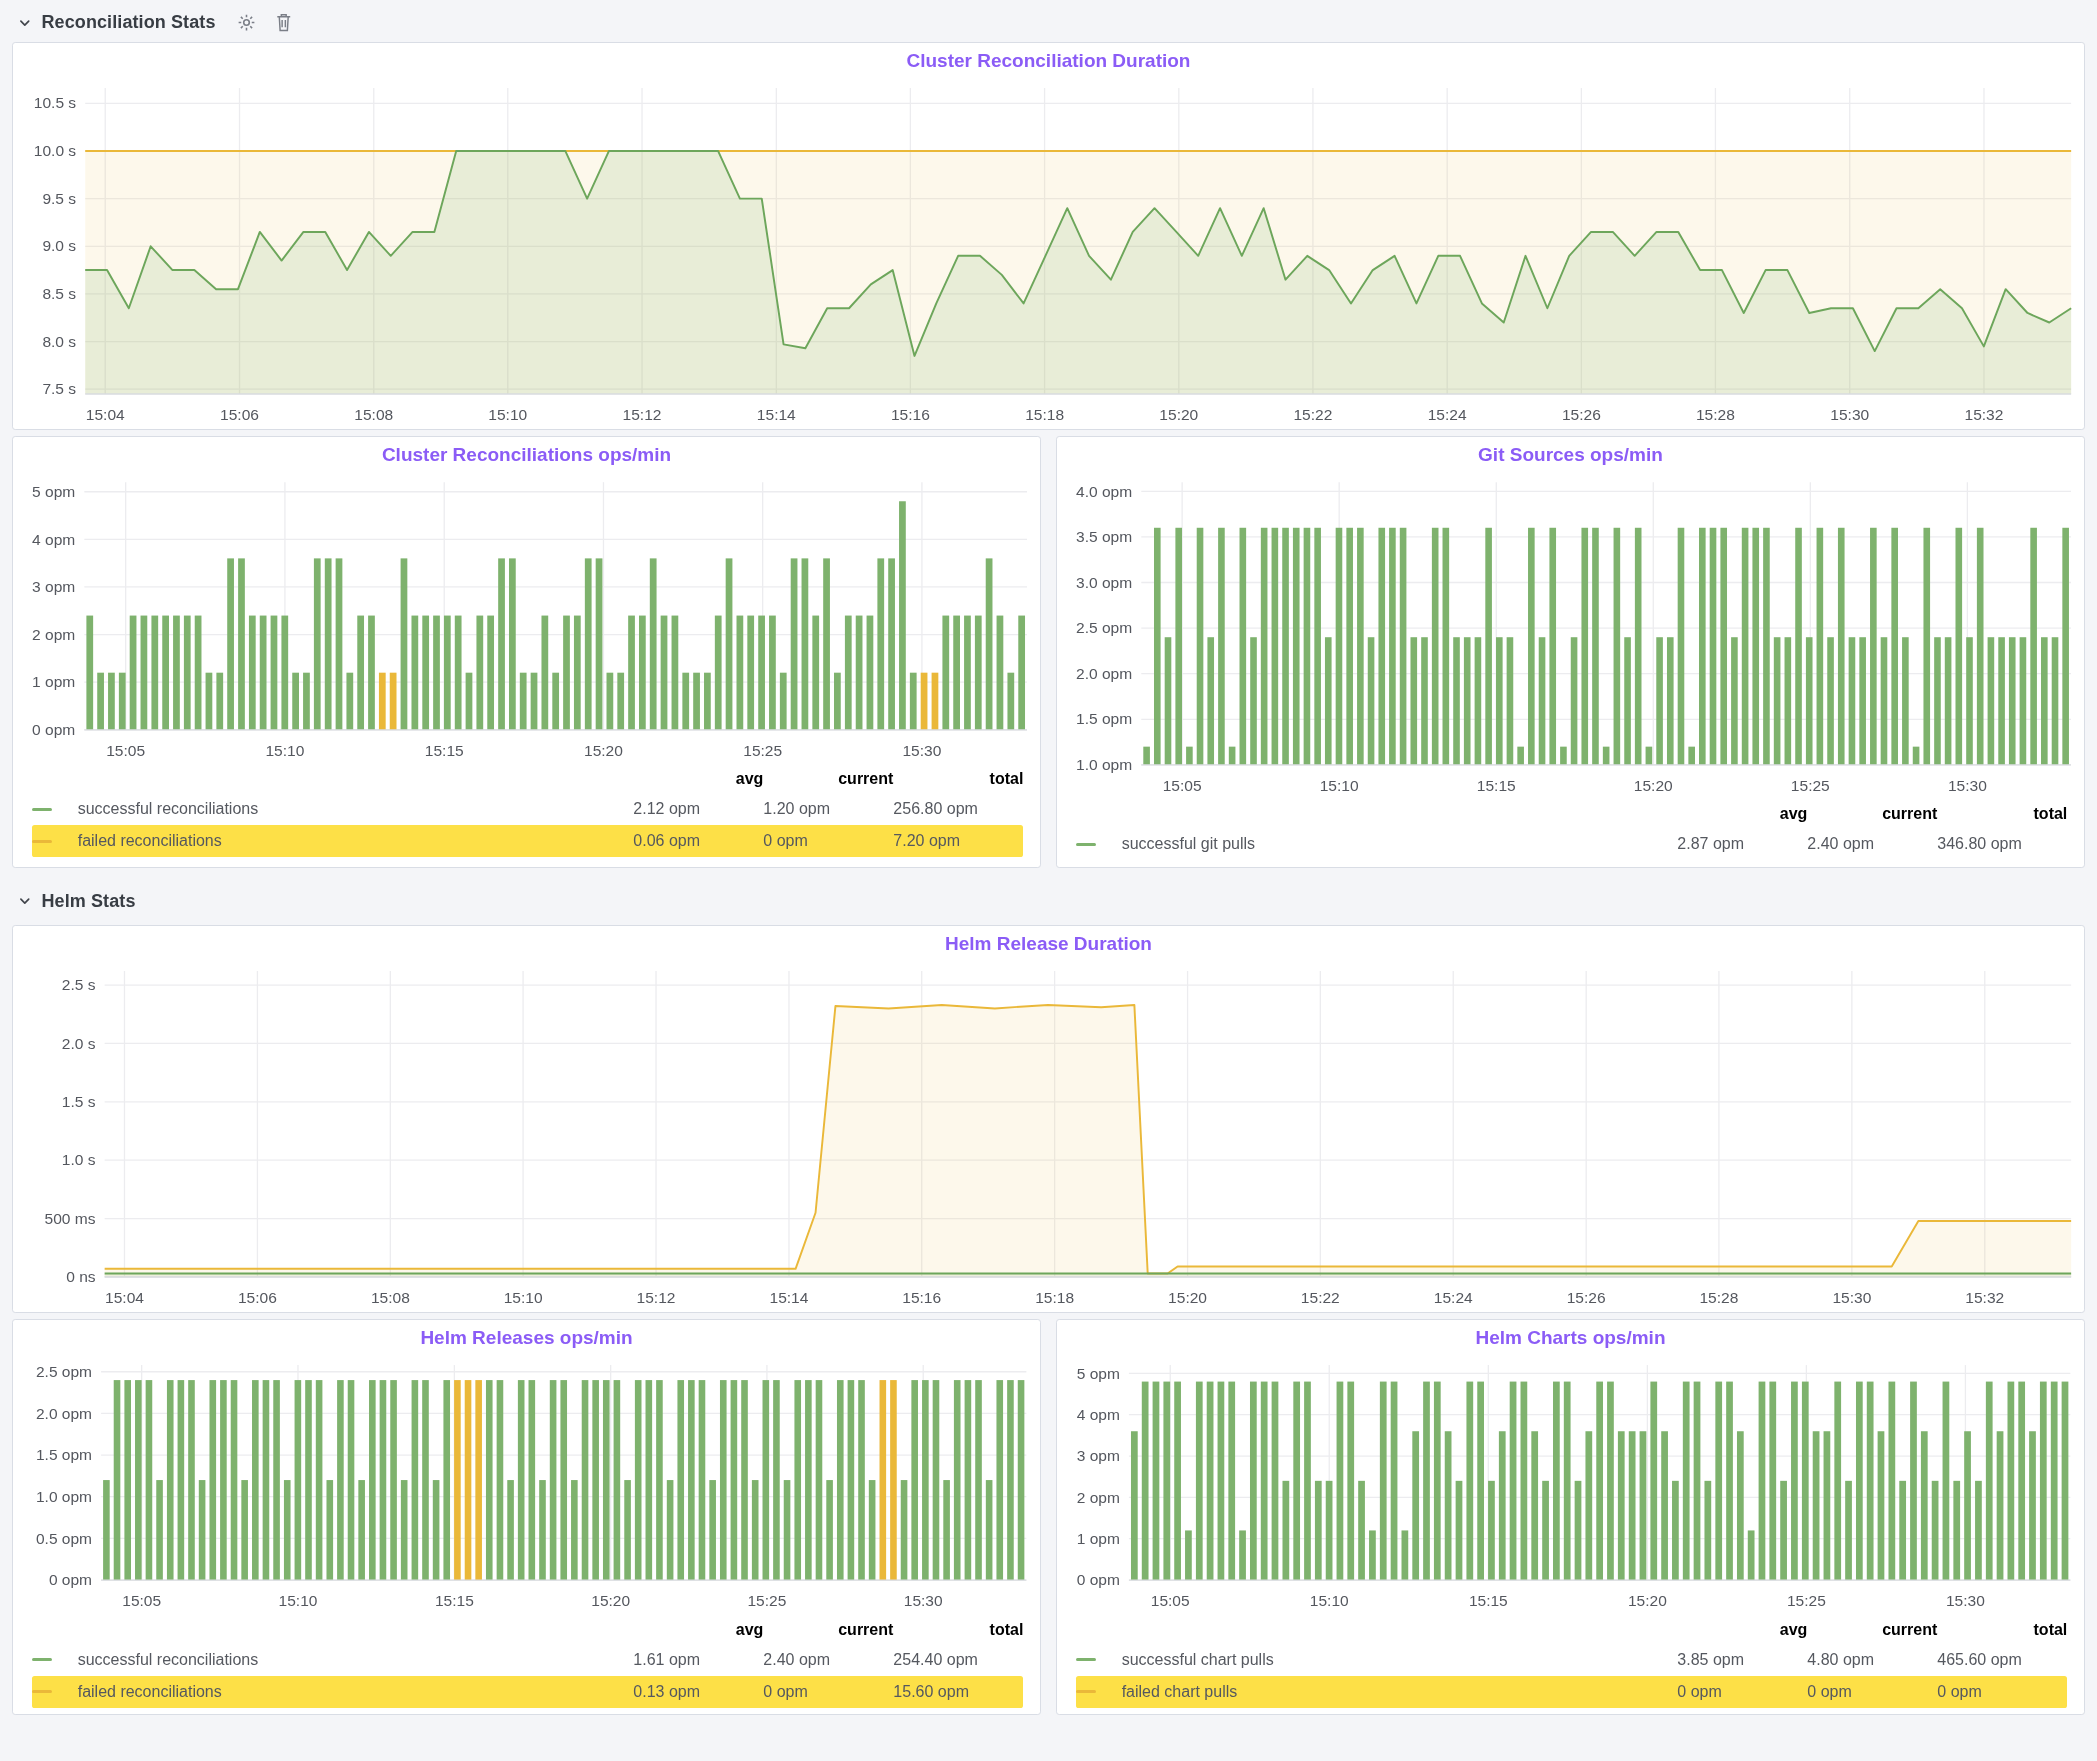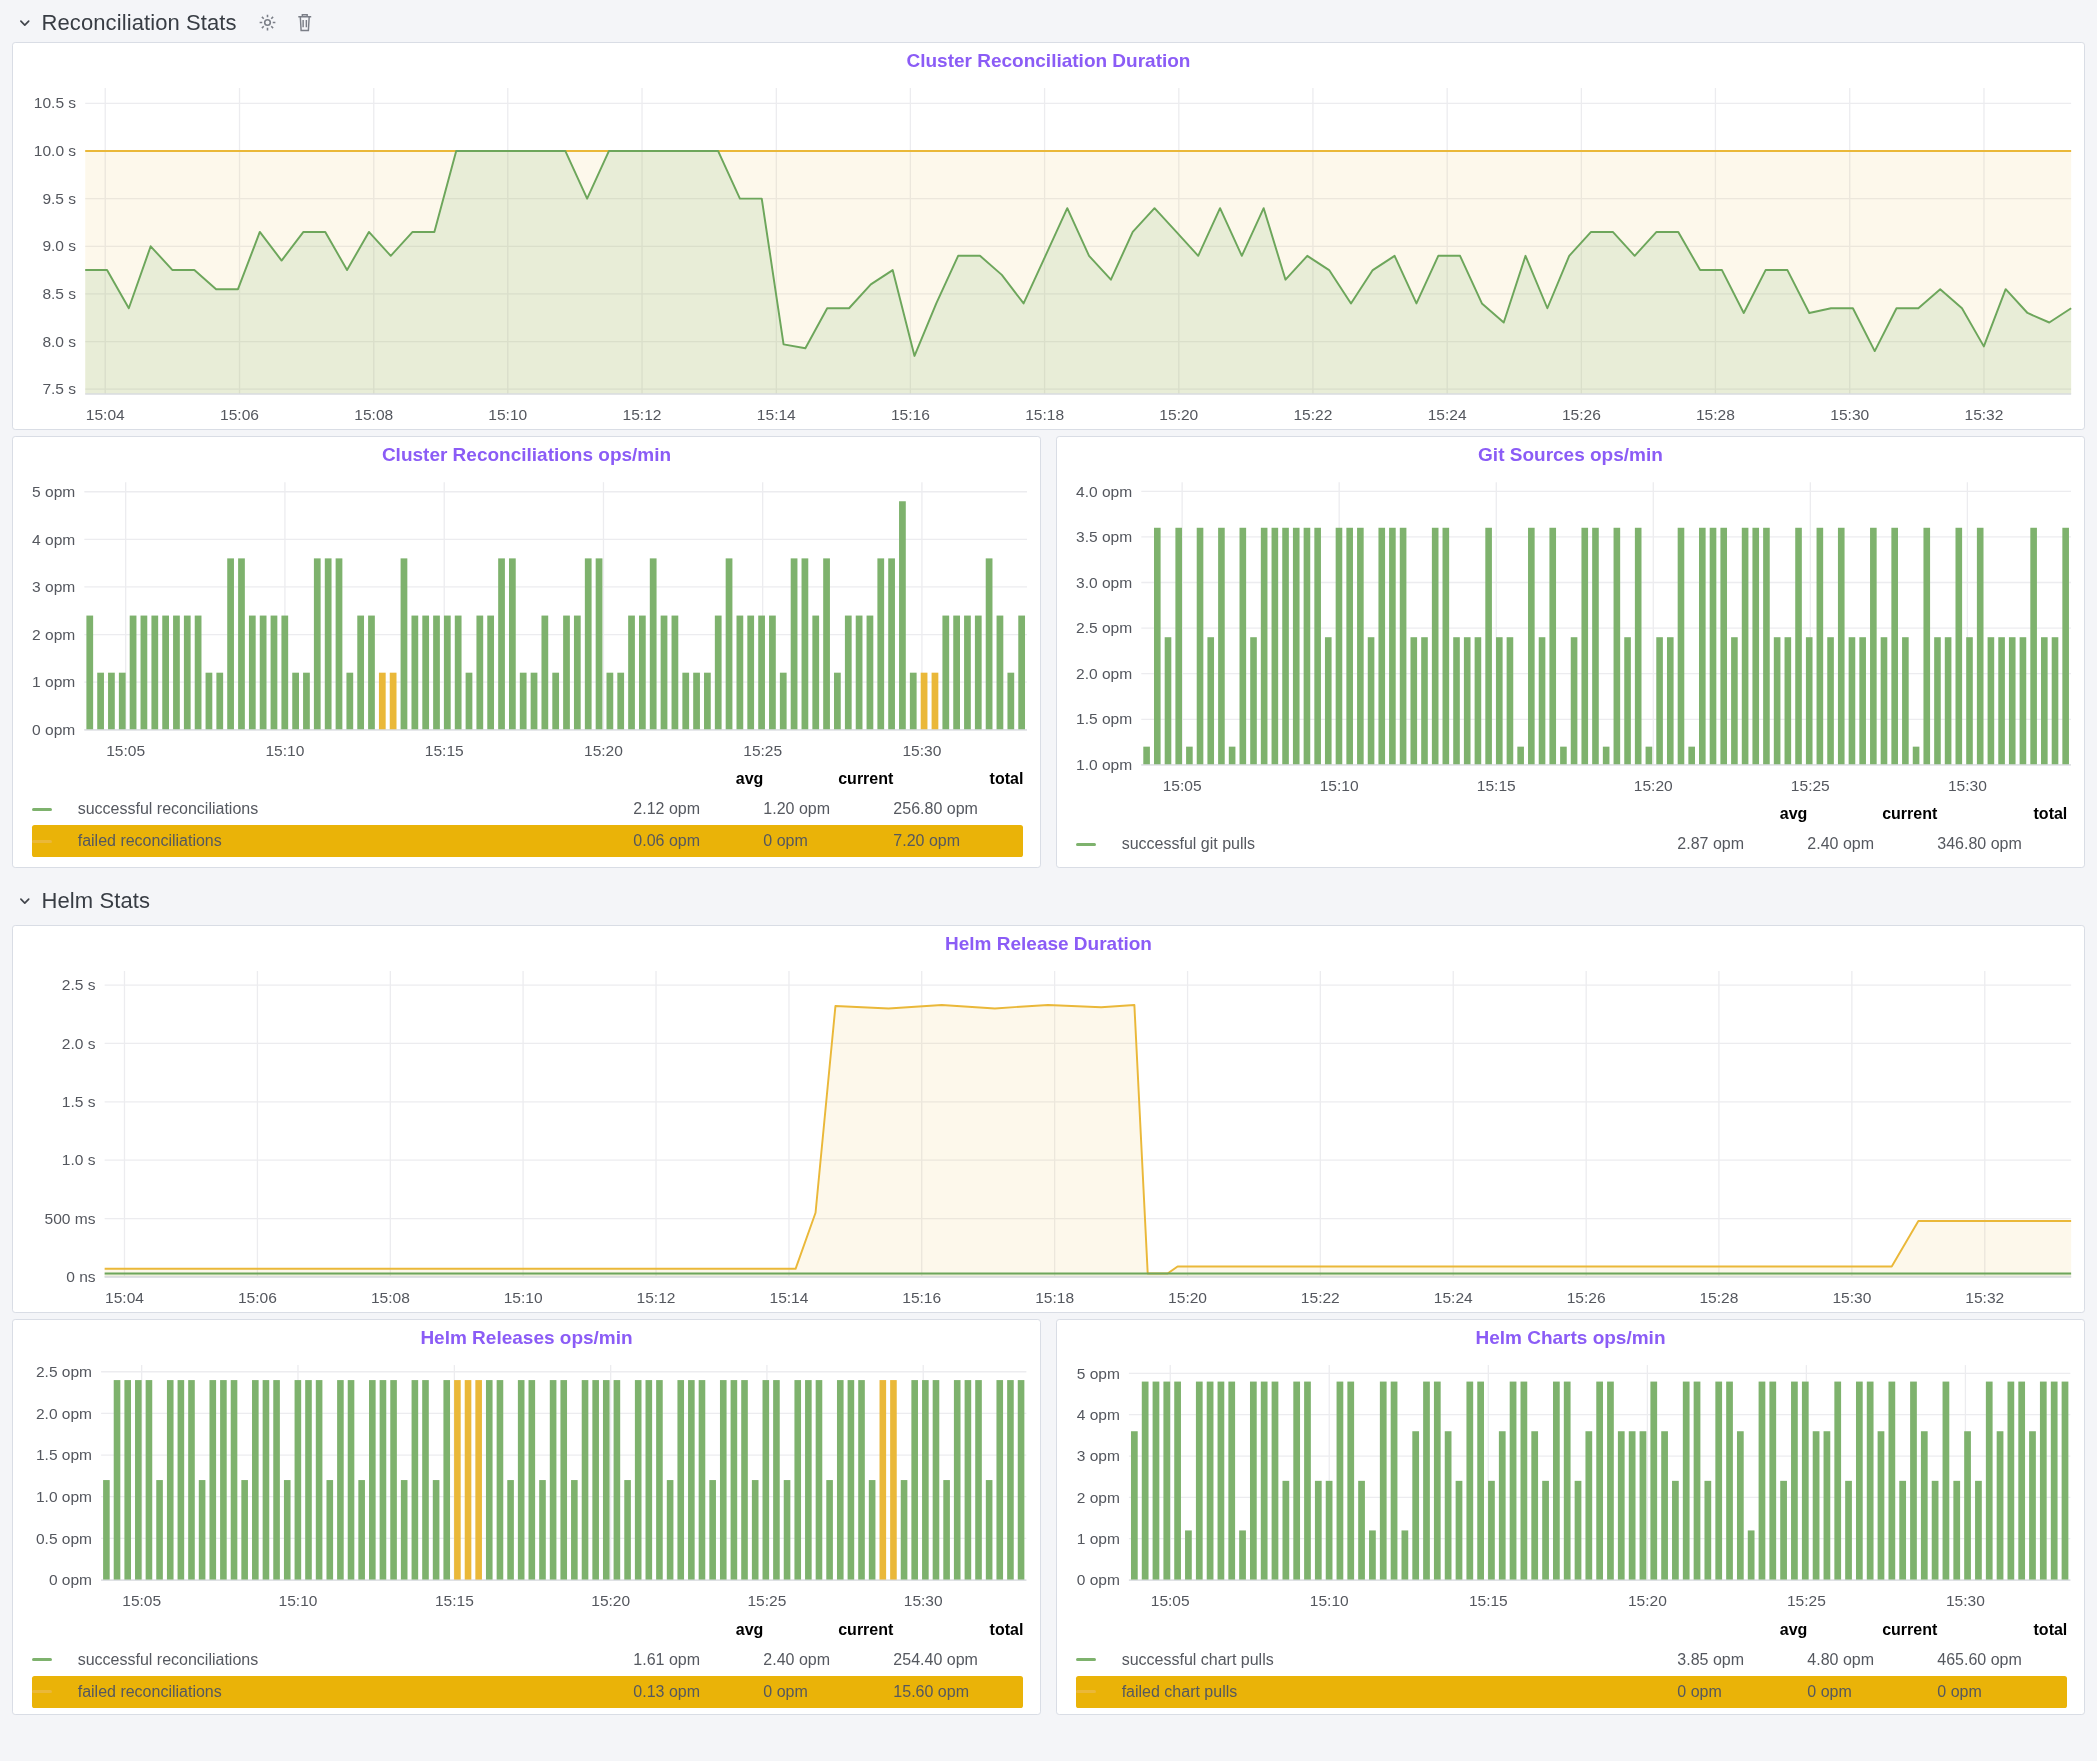--- a/index.html
+++ b/index.html
@@ -6,21 +6,21 @@
   body{
     width:2097px;height:1761px;
     background:#f4f5f8;
     font-family:"Liberation Sans",sans-serif;
     color:#3f4450;
   }
   .page{padding:3.9px 11.7px 0 11.7px;}
   
   .sec-head{display:flex;align-items:center;height:38px;padding-left:5.2px;gap:9px;cursor:pointer;}
   .sec-head .chev{display:flex;align-items:center;color:#41454c;}
-  .sec-title{font-size:22px;font-weight:400;color:#383d44;letter-spacing:0.1px;}
+  .sec-title{font-size:18px;font-weight:700;color:#383d44;letter-spacing:0.1px;}
   .sec-icons{display:flex;align-items:center;gap:17px;margin-left:11.7px;color:#7a7e87;}
   .icon-btn{display:flex;align-items:center;cursor:pointer;color:#7a7e87;}
   
   .panel{background:#ffffff;border:1.3px solid #d9dde5;border-radius:3.2px;box-sizing:border-box;}
   .panel-title{height:36px;display:flex;align-items:center;justify-content:center;
     font-size:19px;font-weight:700;color:#8b5cf6;}
   .row2{display:grid;grid-template-columns:1fr 1fr;gap:14.3px;margin-top:6px;}
   .mt22{margin-top:14.3px;}
   .mt8{margin-top:5.2px;}
   .chart{position:relative;width:100%;}
@@ -29,21 +29,21 @@
   .chart-mid2{height:327px;}
   .chart-low{height:259px;}
   
   .legend{padding:0 17px 6.5px 19.5px;font-size:16px;color:#55585f;}
   .leg-head{display:flex;height:28.5px;align-items:center;font-weight:700;color:#000000;}
   .leg-head .lbl{flex:1;}
   .leg-head .c{width:130px;text-align:right;cursor:pointer;}
   .leg-row{display:flex;height:32px;align-items:center;}
   .leg-row .lbl{flex:1;display:flex;align-items:center;gap:26px;cursor:pointer;}
   .leg-row .c{width:130px;text-align:left;}
-  .leg-row.alt{background:#eab308;border-radius:2.6px;}
+  .leg-row.alt{background:#fde047;border-radius:2.6px;}
   .sw{display:inline-block;width:19.5px;height:3.2px;border-radius:1.9px;}
   .sw.green{background:#7EB26D;}
   .sw.orange{background:#EAB839;}
   svg text{font-family:"Liberation Sans",sans-serif;}
 </style>
 </head>
 <body>
 
 <div class="page">
 

